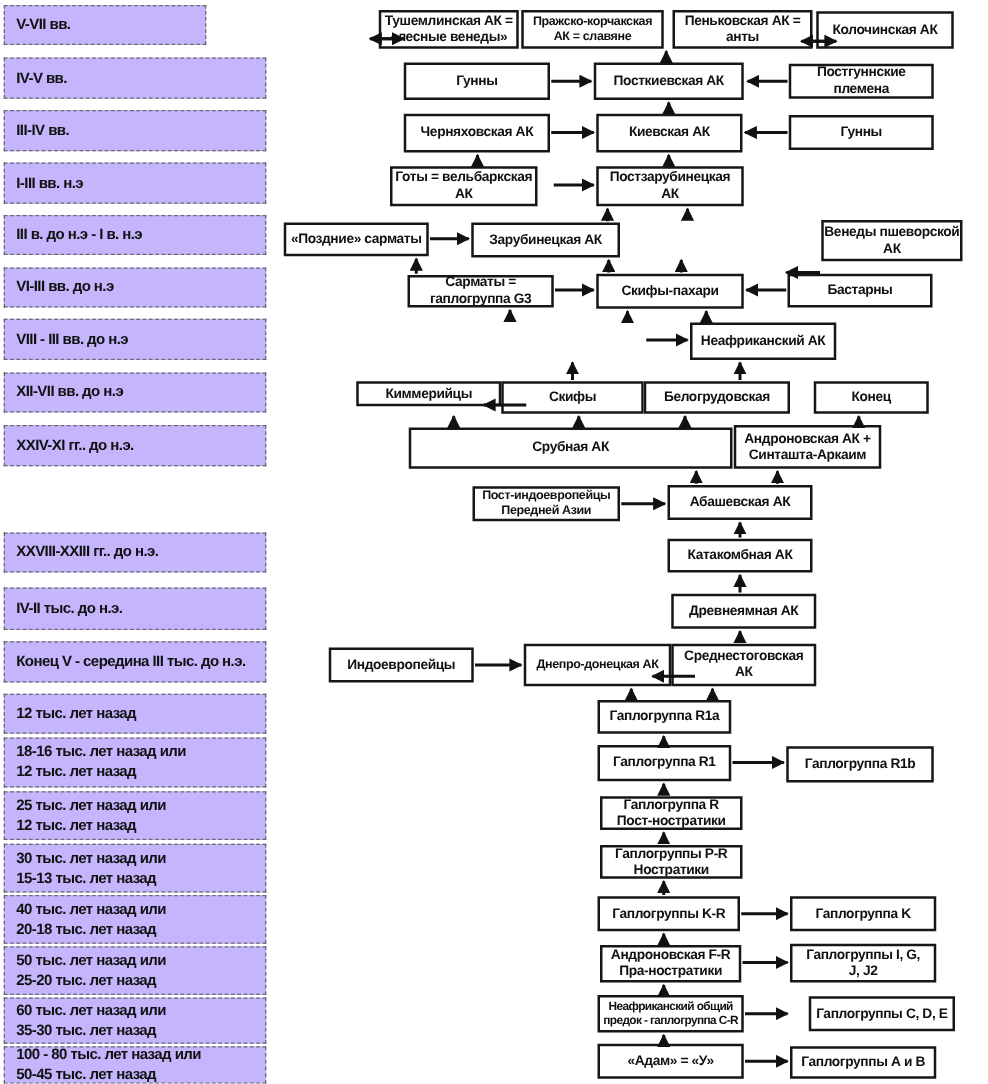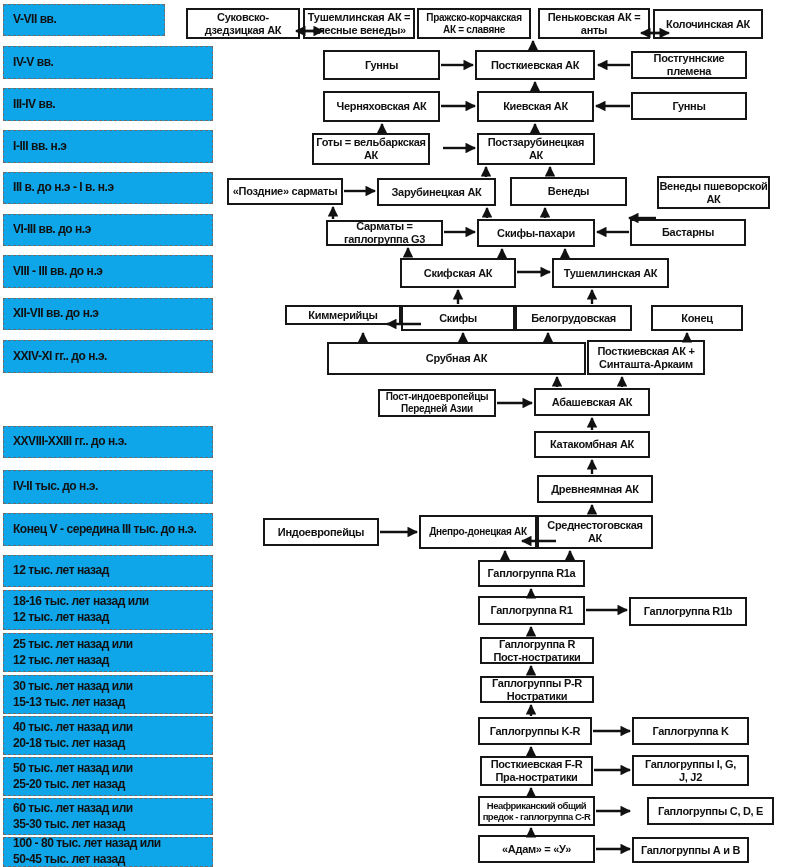--- a/index.html
+++ b/index.html
@@ -4,21 +4,21 @@
 <style>
   html,body{margin:0;padding:0;background:#fff}
   .stage{position:relative;width:790px;height:867px;background:#fff;
          font-family:"Liberation Sans",sans-serif;overflow:hidden;color:#111}
   .node{position:absolute;border:2px solid #161616;background:#fff;box-sizing:border-box;
         display:flex;align-items:center;justify-content:center;text-align:center;
         font-weight:bold;font-size:11px;line-height:1.16;letter-spacing:-0.3px;
         white-space:pre;padding:0 2px}
   .node.sm{font-size:10px}
   .node.xs{font-size:9.5px;letter-spacing:-0.5px}
-  .tl{position:absolute;left:3px;width:210px;border:1px dashed #6a6a6a;background:#0ea5e9;
+  .tl{position:absolute;left:3px;width:210px;border:1px dashed #6a6a6a;background:#c4b5fd;
       box-sizing:border-box;display:flex;align-items:center;font-weight:bold;
       font-size:12px;letter-spacing:-0.45px;line-height:1.3;padding-left:9px;white-space:pre}
   svg.arrows{position:absolute;left:0;top:0;pointer-events:none}
   svg.arrows line{stroke:#111;stroke-width:2.4}
 </style>
 </head>
 <body>
 
 <div class="stage">
 
@@ -43,22 +43,20 @@
 15-13 тыс. лет назад</div>
   <div class="tl" style="top:716px;height:39px">40 тыс. лет назад или
 20-18 тыс. лет назад</div>
   <div class="tl" style="top:757px;height:39px">50 тыс. лет назад или
 25-20 тыс. лет назад</div>
   <div class="tl" style="top:798px;height:37px">60 тыс. лет назад или
 35-30 тыс. лет назад</div>
   <div class="tl" style="top:837px;height:30px">100 - 80 тыс. лет назад или
 50-45 тыс. лет назад</div>
 
-  <div class="node" style="left:186px;top:8px;width:114px;height:31px">Суковско-
-дзедзицкая АК</div>
   <div class="node" style="left:303px;top:8px;width:112px;height:31px">Тушемлинская АК =
 «лесные венеды»</div>
   <div class="node sm" style="left:417px;top:8px;width:114px;height:31px">Пражско-корчакская
 АК = славяне</div>
   <div class="node" style="left:538px;top:8px;width:112px;height:31px">Пеньковская АК =
 анты</div>
   <div class="node" style="left:653px;top:9px;width:110px;height:30px">Колочинская АК</div>
 
   <div class="node" style="left:323px;top:50px;width:117px;height:30px">Гунны</div>
   <div class="node" style="left:475px;top:50px;width:120px;height:30px">Посткиевская АК</div>
@@ -69,39 +67,37 @@
   <div class="node" style="left:477px;top:91px;width:117px;height:31px">Киевская АК</div>
   <div class="node" style="left:631px;top:92px;width:116px;height:28px">Гунны</div>
 
   <div class="node" style="left:312px;top:133px;width:118px;height:32px">Готы = вельбаркская
 АК</div>
   <div class="node" style="left:477px;top:133px;width:118px;height:32px">Постзарубинецкая
 АК</div>
 
   <div class="node" style="left:227px;top:178px;width:116px;height:27px">«Поздние» сарматы</div>
   <div class="node" style="left:377px;top:178px;width:119px;height:28px">Зарубинецкая АК</div>
-  <div class="node" style="left:510px;top:177px;width:117px;height:29px">Венеды</div>
   <div class="node" style="left:657px;top:176px;width:113px;height:33px">Венеды пшеворской
 АК</div>
 
   <div class="node" style="left:326px;top:220px;width:117px;height:26px">Сарматы =
 гаплогруппа G3</div>
   <div class="node" style="left:477px;top:219px;width:118px;height:28px">Скифы-пахари</div>
   <div class="node" style="left:630px;top:219px;width:116px;height:27px">Бастарны</div>
 
-  <div class="node" style="left:400px;top:258px;width:116px;height:30px">Скифская АК</div>
-  <div class="node" style="left:552px;top:258px;width:117px;height:30px">Тушемлинская АК</div>
+  <div class="node" style="left:552px;top:258px;width:117px;height:30px">Неафриканский АК</div>
 
   <div class="node" style="left:285px;top:305px;width:116px;height:20px">Киммерийцы</div>
   <div class="node" style="left:401px;top:305px;width:114px;height:26px">Скифы</div>
   <div class="node" style="left:515px;top:305px;width:117px;height:26px">Белогрудовская</div>
   <div class="node" style="left:651px;top:305px;width:92px;height:26px">Конец</div>
 
   <div class="node" style="left:327px;top:342px;width:259px;height:33px">Срубная АК</div>
-  <div class="node" style="left:587px;top:340px;width:118px;height:35px">Посткиевская АК +
+  <div class="node" style="left:587px;top:340px;width:118px;height:35px">Андроновская АК +
 Синташта-Аркаим</div>
 
   <div class="node sm" style="left:378px;top:389px;width:118px;height:28px">Пост-индоевропейцы
 Передней Азии</div>
   <div class="node" style="left:534px;top:388px;width:116px;height:28px">Абашевская АК</div>
 
   <div class="node" style="left:534px;top:431px;width:116px;height:27px">Катакомбная АК</div>
   <div class="node" style="left:537px;top:475px;width:116px;height:28px">Древнеямная АК</div>
 
   <div class="node" style="left:263px;top:518px;width:116px;height:28px">Индоевропейцы</div>
@@ -111,27 +107,27 @@
 
   <div class="node" style="left:478px;top:560px;width:107px;height:27px">Гаплогруппа R1a</div>
   <div class="node" style="left:478px;top:596px;width:107px;height:29px">Гаплогруппа R1</div>
   <div class="node" style="left:629px;top:597px;width:118px;height:29px">Гаплогруппа R1b</div>
   <div class="node" style="left:480px;top:637px;width:114px;height:27px">Гаплогруппа R
 Пост-ностратики</div>
   <div class="node" style="left:480px;top:676px;width:114px;height:27px">Гаплогруппы P-R
 Ностратики</div>
   <div class="node" style="left:478px;top:717px;width:114px;height:28px">Гаплогруппы K-R</div>
   <div class="node" style="left:632px;top:717px;width:117px;height:28px">Гаплогруппа K</div>
-  <div class="node" style="left:480px;top:756px;width:113px;height:30px">Посткиевская F-R
+  <div class="node" style="left:480px;top:756px;width:113px;height:30px">Андроновская F-R
 Пра-ностратики</div>
   <div class="node" style="left:632px;top:755px;width:117px;height:31px">Гаплогруппы I, G,
 J, J2</div>
   <div class="node xs" style="left:478px;top:796px;width:117px;height:30px">Неафриканский общий
 предок - гаплогруппа C-R</div>
-  <div class="node" style="left:647px;top:797px;width:127px;height:28px">Гаплогруппы C, D, E</div>
+  <div class="node" style="left:647px;top:797px;width:117px;height:28px">Гаплогруппы C, D, E</div>
   <div class="node" style="left:478px;top:835px;width:117px;height:28px">«Адам» = «У»</div>
   <div class="node" style="left:632px;top:837px;width:117px;height:26px">Гаплогруппы А и В</div>
 
   <svg class="arrows" width="790" height="867">
     <defs>
       <marker id="ah" viewBox="0 0 10 10" refX="9" refY="5" markerWidth="4.4" markerHeight="4.4" orient="auto">
         <path d="M0,0 L10,5 L0,10 z" fill="#111"></path>
       </marker>
     </defs>
     <line x1="533" y1="49" x2="533" y2="41" marker-end="url(#ah)"></line>

